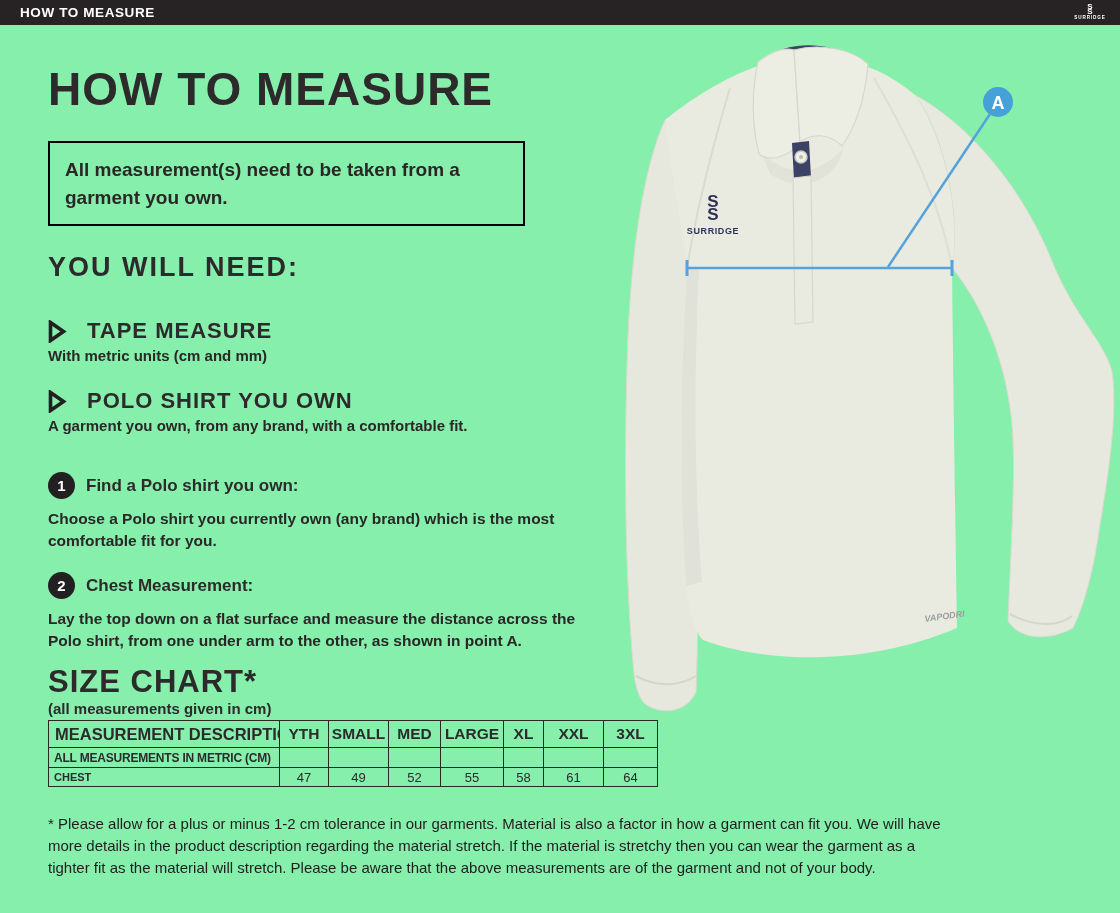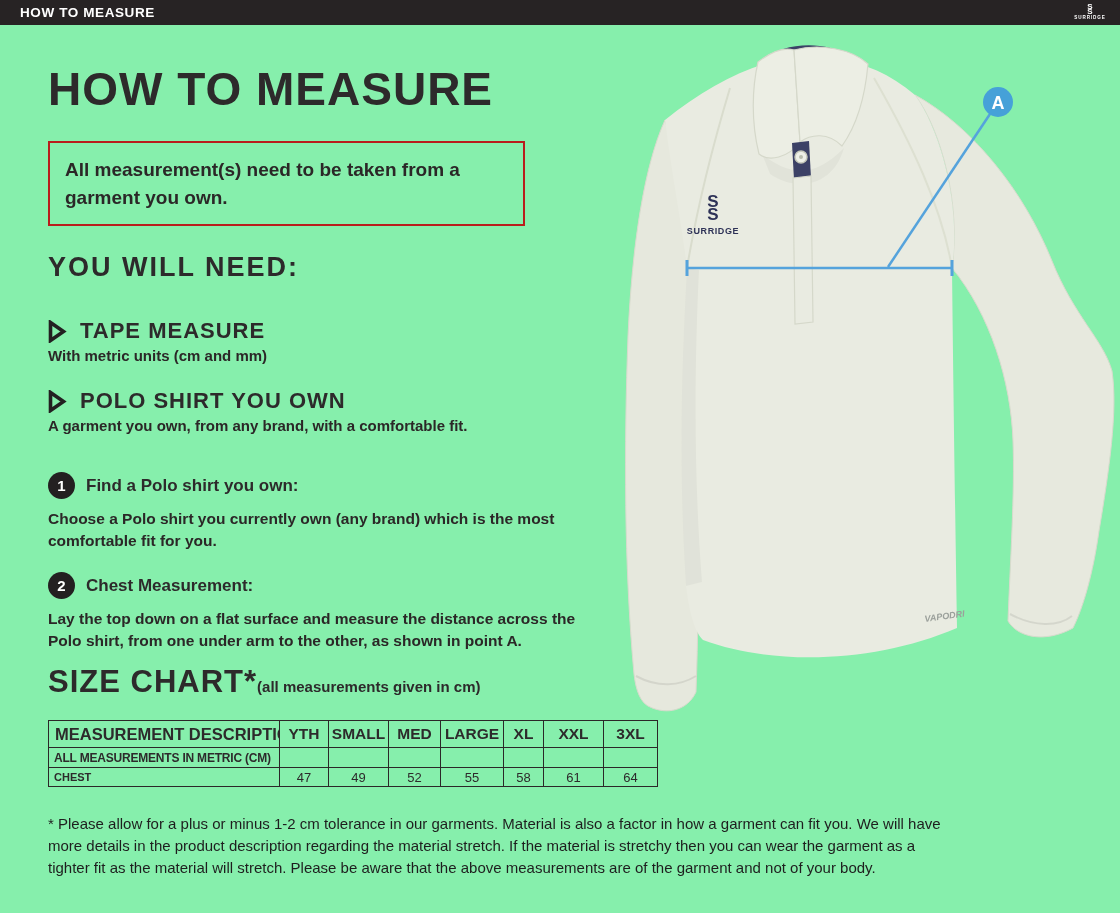--- a/index.html
+++ b/index.html
@@ -11,37 +11,37 @@
   .topbar{position:absolute;left:0;top:0;width:1120px;height:25px;background:#272324;
           display:flex;align-items:center;}
   .topbar-title{color:#ffffff;font-size:13.5px;font-weight:700;letter-spacing:.6px;padding-left:20px;}
   .topbar-logo{position:absolute;right:6px;top:0;width:48px;height:25px;display:flex;
                flex-direction:column;align-items:center;justify-content:center;line-height:1;}
   .logo-s{color:#fff;font-weight:800;font-size:8px;line-height:5px;letter-spacing:0;}
   .logo-word{color:#fff;font-weight:700;font-size:4.6px;letter-spacing:.9px;margin-top:2px;}
 
   
   .h1{position:absolute;left:48px;top:62px;font-size:46px;font-weight:800;letter-spacing:1px;color:#2d2a2b;}
-  .notice{position:absolute;left:48px;top:141px;width:477px;border:2px solid #b91c1c;
+  .notice{position:absolute;left:48px;top:141px;width:477px;border:2px solid #000000;
           padding:13px 15px;font-size:19px;font-weight:700;line-height:1.45;color:#2b2727;}
   .h2{position:absolute;left:48px;top:252px;font-size:27px;font-weight:800;letter-spacing:2px;}
 
   .need{position:absolute;left:48px;}
-  .need-row{display:flex;align-items:center;gap:13px;}
+  .need-row{display:flex;align-items:center;gap:20px;}
   .need-title{font-size:22px;font-weight:800;letter-spacing:1px;}
   .need-sub{font-size:15px;font-weight:700;margin-top:3px;color:#2b2727;}
 
   .step{position:absolute;left:48px;}
   .step-row{display:flex;align-items:center;gap:11px;}
   .badge{width:27px;height:27px;border-radius:50%;background:#232021;color:#fff;
          display:flex;align-items:center;justify-content:center;font-size:15px;font-weight:700;flex:0 0 27px;}
   .step-title{font-size:17px;font-weight:700;}
   .step-desc{width:540px;font-size:15.5px;font-weight:700;line-height:1.42;margin-top:9px;color:#2b2727;}
 
-  .sizechart-head{position:absolute;left:48px;top:664px;display:flex;align-items:baseline;}
+  .sizechart-head{position:absolute;left:48px;top:664px;display:flex;align-items:baseline;flex-direction:column;}
   .sizechart-title{font-size:31px;font-weight:800;letter-spacing:1px;}
   .sizechart-sub{font-size:15px;font-weight:700;}
 
   table.size{position:absolute;left:48px;top:720px;width:609px;border-collapse:collapse;
              table-layout:fixed;}
   table.size th,table.size td{border:1.6px solid #2b2728;padding:0;overflow:hidden;white-space:nowrap;}
   table.size th{height:27px;font-size:15.5px;font-weight:800;text-align:center;}
   table.size th.desc{font-size:16.5px;text-align:left;padding-left:6px;}
   tr.metric td{height:20px;}
   tr.metric td.lbl{font-size:12px;font-weight:800;letter-spacing:-.2px;padding-left:5px;text-align:left;}

